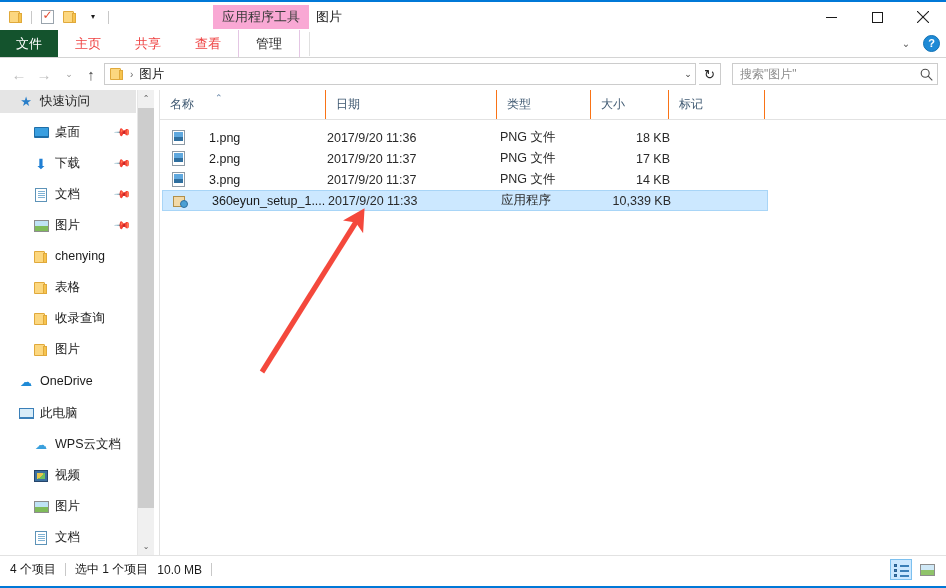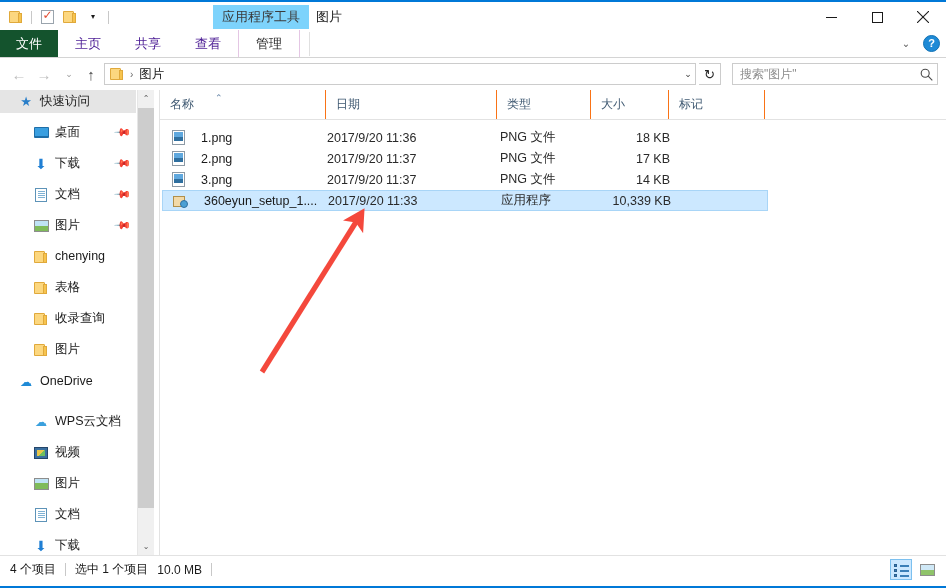--- a/index.html
+++ b/index.html
@@ -85,21 +85,21 @@
   .qat-caret {
     font-size: 8px;
     color: #1a1a1a;
     line-height: 1;
   }
 
   .ctx-head {
     position: absolute;
     left: 213px; top: 3px;
     width: 96px; height: 24px;
-    background: #7dd3fc;
+    background: #f9a8d4;
     color: #3b3b3b;
     font-size: 13px;
     display: flex;
     align-items: center;
     justify-content: center;
   }
   .win-title {
     position: absolute;
     left: 316px; top: 3px;
     height: 24px;
@@ -139,21 +139,21 @@
     position: absolute;
     left: 0; top: 0;
     display: flex;
     height: 28px;
   }
   .tab {
     height: 28px;
     padding: 0 17px;
     display: flex; align-items: center;
     font-size: 13px;
-    color: #4c1d95;
+    color: #ef4444;
     box-sizing: border-box;
   }
   .tab.file {
     background: #14532d;
     color: #fff;
     padding: 0 16px;
   }
   .tab.ctx {
     color: #2a2a2a;
     border-left: 1px solid #e4c6e4;
@@ -448,21 +448,21 @@
     background: #cce8ff;
     border: 1px solid #a8d5f7;
     box-sizing: border-box;
     width: 606px;
   }
   .cell-name {
     position: absolute;
     left: 10px;
     display: flex;
     align-items: center;
-    gap: 16px;
+    gap: 24px;
     white-space: nowrap;
   }
   .cell-date { position: absolute; left: 165px; color: #2a2a2a; }
   .cell-type { position: absolute; left: 338px; color: #2a2a2a; }
   .cell-size {
     position: absolute;
     left: 430px;
     width: 78px;
     text-align: right;
     color: #2a2a2a;
@@ -739,20 +739,26 @@
 
     <div class="nav-item root">
       <span class="nav-ico">
           <span class="ico-cloud">☁</span>
         </span>
       <span class="nav-label">OneDrive</span>
     </div>
 
     <div class="nav-gap"></div>
 
+    <div class="nav-item root">
+      <span class="nav-ico">
+          <span class="ico-pc"></span>
+        </span>
+      <span class="nav-label">此电脑</span>
+    </div>
     <div class="nav-item child">
       <span class="nav-ico">
           <span class="ico-cloud2">☁</span>
         </span>
       <span class="nav-label">WPS云文档</span>
     </div>
     <div class="nav-item child">
       <span class="nav-ico">
           <span class="ico-video"></span>
         </span>

